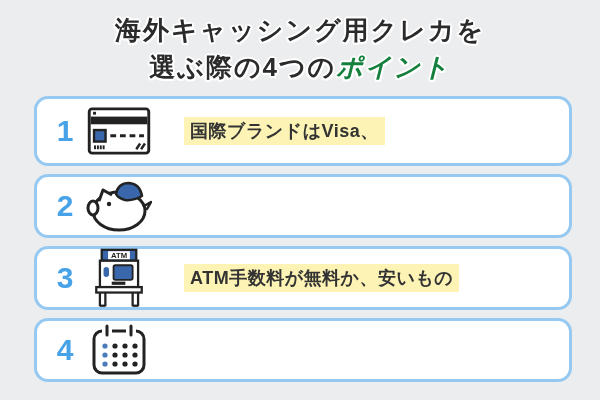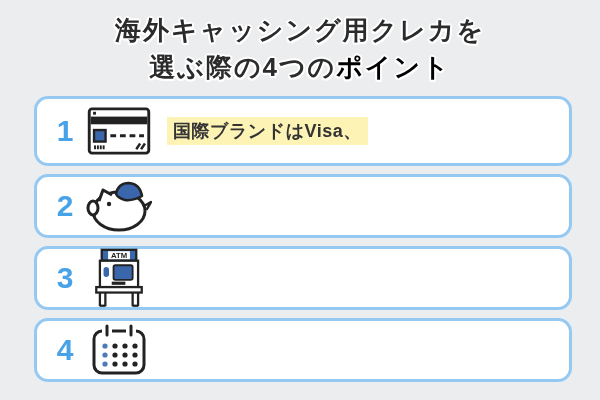--- a/index.html
+++ b/index.html
@@ -11,21 +11,21 @@
   }
   .stage{position:relative;width:600px;height:400px;border-radius:9px;}
   .title{
     position:absolute;top:12px;left:0;width:100%;
     text-align:center;
     font-size:26px;font-weight:bold;color:#2b2b2b;
     line-height:37px;letter-spacing:2px;
     text-shadow:2px 0 0 #fff,-2px 0 0 #fff,0 2px 0 #fff,0 -2px 0 #fff,
       1.5px 1.5px 0 #fff,-1.5px 1.5px 0 #fff,1.5px -1.5px 0 #fff,-1.5px -1.5px 0 #fff;
   }
-  .accent{color:#000000;}
+  .accent{color:#15803d;font-style:italic;}
   .card{
     position:absolute;left:34px;width:538px;
     background:#ffffff;
     border:3px solid #96c9f2;border-radius:14px;
     box-sizing:border-box;
     display:flex;align-items:center;
   }
   .card1{top:96px;height:70px;}
   .card2{top:174px;height:64px;}
   .card3{top:246px;height:64px;}
@@ -33,21 +33,21 @@
   .num{
     width:36px;margin-left:10px;flex:0 0 auto;
     text-align:center;
     font-size:30px;font-weight:bold;color:#47a2e7;
   }
   .icon-box{
     width:72px;flex:0 0 auto;
     display:flex;justify-content:center;
   }
   .text-box{
-    margin-left:12px;
+    margin-left:29px;
     display:flex;flex-direction:column;gap:3px;align-items:flex-start;
   }
   .hl{
     background:#fcf3b5;color:#333333;
     font-size:18px;font-weight:bold;line-height:24px;
     padding:2px 6px;white-space:nowrap;letter-spacing:0.5px;
   }
   svg{display:block;}
 </style>
 </head>
@@ -106,20 +106,23 @@
         <rect x="8" y="14" width="42" height="29" fill="#ffffff" stroke="#222222" stroke-width="2.5"></rect>
         <rect x="23" y="19" width="21" height="16" rx="2" fill="#3a67ab" stroke="#222222" stroke-width="2"></rect>
         <rect x="12" y="21" width="6" height="11" rx="3" fill="#3a67ab"></rect>
         <rect x="21" y="37" width="15" height="3.5" fill="#222222"></rect>
         <rect x="4" y="43" width="50" height="6" fill="#ffffff" stroke="#222222" stroke-width="2.5"></rect>
         <path d="M8,49 L8,64 M14,49 L14,64 M44,49 L44,64 M50,49 L50,64" stroke="#222222" stroke-width="2.5"></path>
         <line x1="8" y1="63.5" x2="14" y2="63.5" stroke="#222222" stroke-width="2.5"></line>
         <line x1="44" y1="63.5" x2="50" y2="63.5" stroke="#222222" stroke-width="2.5"></line>
       </svg>
     </div>
+    <div class="text-box">
+      <span class="hl">ATM手数料が無料か、安いもの</span>
+    </div>
   </div>
 
   <div class="card card4">
     <div class="num">4</div>
     <div class="icon-box">
       <svg width="56" height="52" viewBox="0 0 56 52">
         <rect x="3" y="7" width="50" height="42" rx="8" fill="#ffffff" stroke="#222222" stroke-width="3"></rect>
         <rect x="11" y="4" width="10" height="6" fill="#ffffff"></rect>
         <rect x="35" y="4" width="10" height="6" fill="#ffffff"></rect>
         <line x1="16" y1="2" x2="16" y2="11" stroke="#222222" stroke-width="3" stroke-linecap="round"></line>

